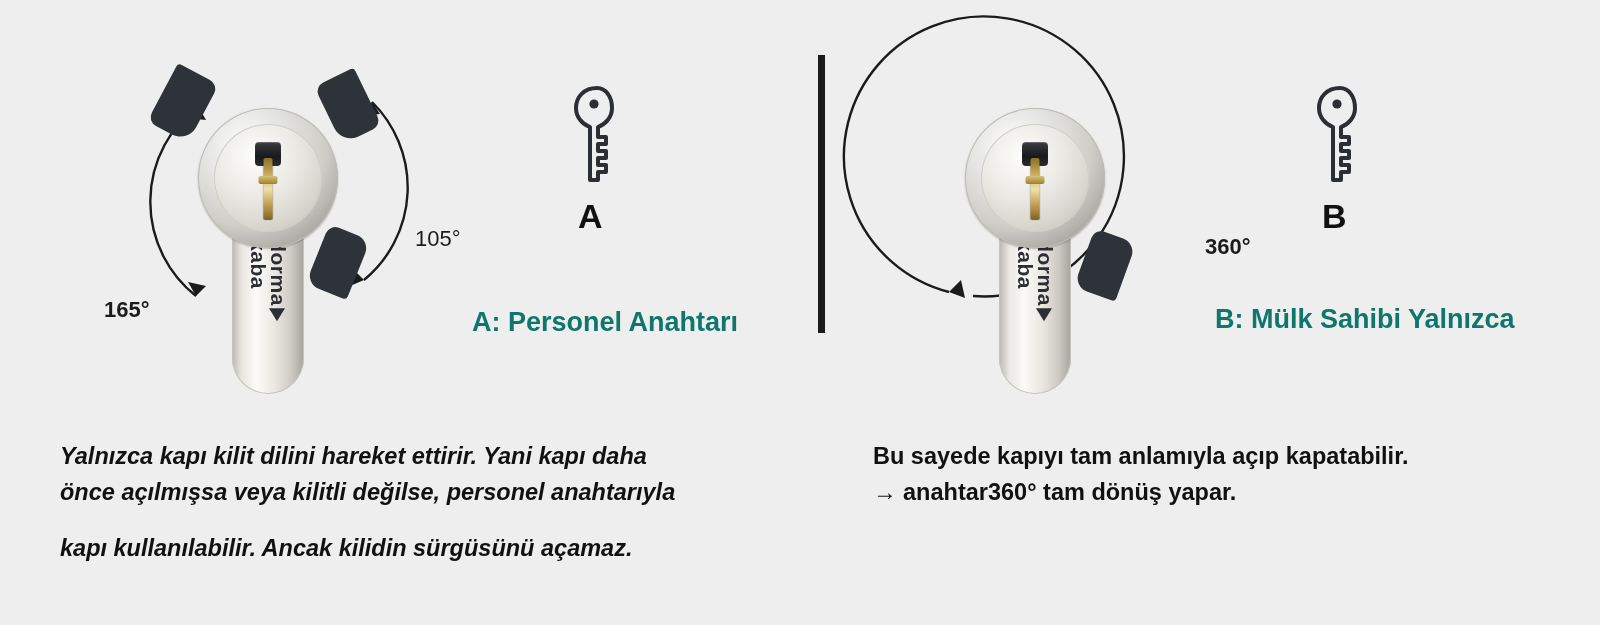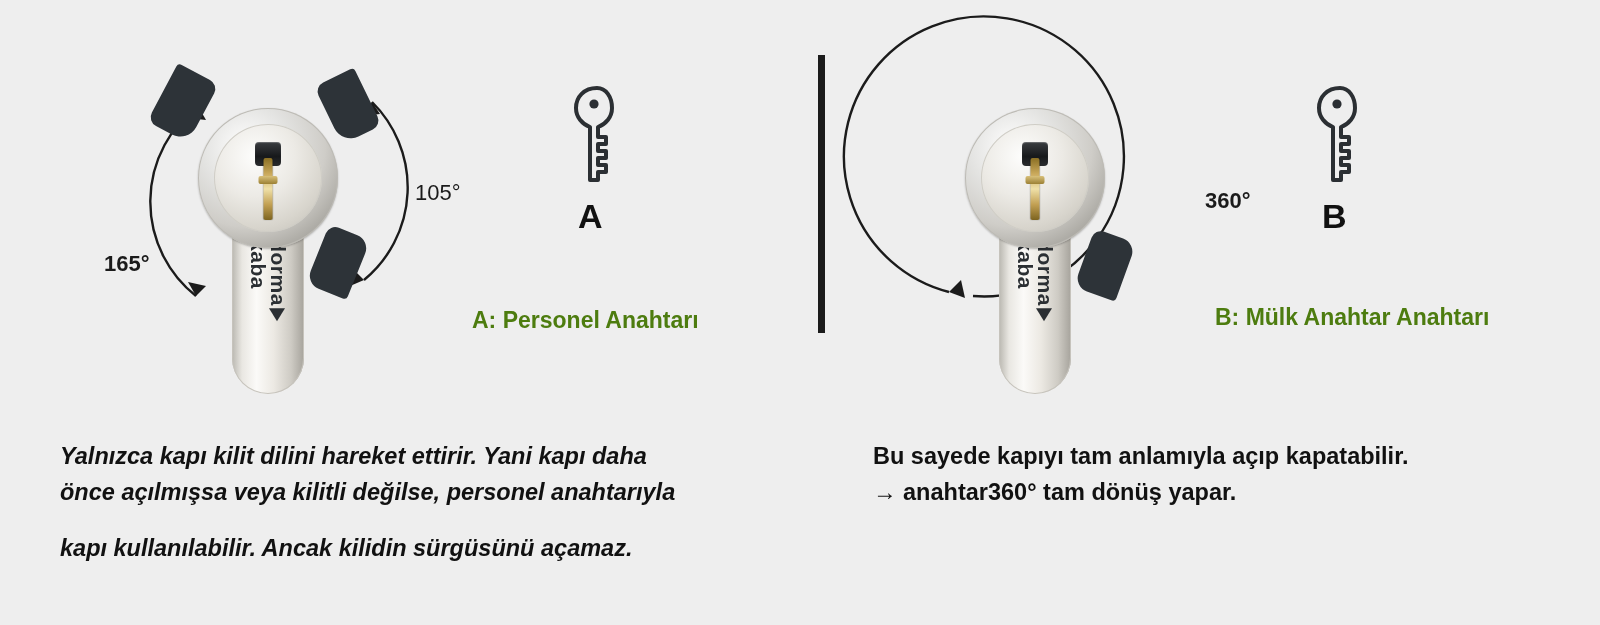--- a/index.html
+++ b/index.html
@@ -81,27 +81,27 @@
   .brand .tri{
     display:inline-block;width:0;height:0;vertical-align:-2px;margin-left:2px;
     border-left:13px solid #2b2f33;border-top:8px solid transparent;border-bottom:8px solid transparent;
   }
 
   
   svg.overlay{position:absolute;left:0;top:0;overflow:visible;}
   .arcline{fill:none;stroke:#1b1b1b;stroke-width:2.4;}
 
   
-  .angle{position:absolute;font-size:22px;color:#1b1b1b;white-space:nowrap;}
+  .angle{position:absolute;font-size:22px;color:#1b1b1b;white-space:nowrap;margin-top:46px;}
 
   
   .keyicon{position:absolute;}
   .keyletter{position:absolute;font-size:34px;font-weight:700;color:#111;}
 
-  .legend{position:absolute;font-size:23px;font-weight:700;color:#4d7c0f;white-space:nowrap;}
+  .legend{position:absolute;font-size:27px;font-weight:700;color:#0f766e;white-space:nowrap;}
 
   
   .textblock{position:absolute;font-weight:700;color:#111;}
   .textblock.left{left:60px;top:438px;width:720px;font-size:23.5px;line-height:36px;text-align:justify;font-style:italic;}
   .textblock.left .last{text-align:left;margin-top:20px;}
   .textblock.right{left:873px;top:438px;width:700px;font-size:23.5px;line-height:36px;text-align:left;}
   .arrow{font-weight:700;}
 </style>
 </head>
 <body>
@@ -189,21 +189,21 @@
     </div>
 
     <div class="angle" style="left:380px;top:188px;font-weight:bold;">360°</div>
 
     <svg class="keyicon" style="left:482px;top:84px;" width="66" height="102" viewBox="0 0 66 102">
       <path d="M33 4 C20 4 12 13 12 24 C12 33 18 40 26 43 L26 96 L34 96 L34 88 L42 88 L42 81 L34 81 L34 74 L42 74 L42 67 L34 67 L34 60 L42 60 L42 53 L34 53 L34 43 C42 40 48 33 48 24 C48 13 42 4 33 4 Z" fill="none" stroke="#2b2f33" stroke-width="4" stroke-linejoin="round"></path>
       <circle cx="30" cy="20" r="4.6" fill="#2b2f33"></circle>
     </svg>
     <div class="keyletter" style="left:497px;top:197px;">B</div>
 
-    <div class="legend" style="left:390px;top:304px;">B: Mülk Anahtar Anahtarı</div>
+    <div class="legend" style="left:390px;top:304px;">B: Mülk Sahibi Yalnızca</div>
   </div>
 
   <div class="textblock left">
     <div>Yalnızca kapı kilit dilini hareket ettirir. Yani kapı daha</div>
     <div>önce açılmışsa veya kilitli değilse, personel anahtarıyla</div>
     <div class="last">kapı kullanılabilir. Ancak kilidin sürgüsünü açamaz.</div>
   </div>
 
   <div class="textblock right">
     <div>Bu sayede kapıyı tam anlamıyla açıp kapatabilir.</div>

